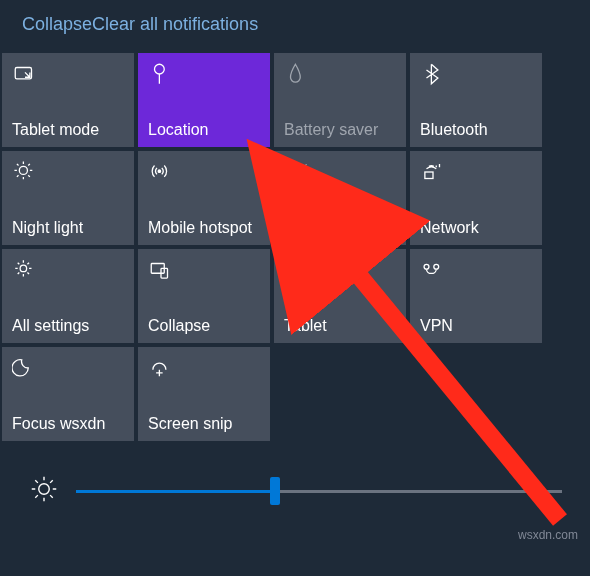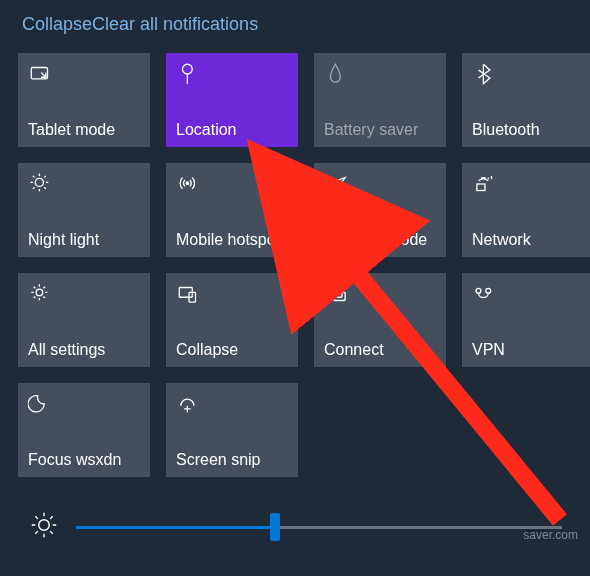--- a/index.html
+++ b/index.html
@@ -1,19 +1,19 @@
 <!DOCTYPE html>
 <html><head>
 <meta charset="utf-8">
 <style>
   html,body{margin:0;padding:0;width:590px;height:576px;background:#1e2a38;font-family:"Segoe UI",Arial,sans-serif;color:#fff;overflow:hidden;}
   body{position:relative;}
   .top{display:flex;justify-content:flex-start;align-items:center;padding:14px 20px 4px 22px;}
   .link{color:#7cb0e0;font-size:18px;cursor:pointer;}
-  .grid{display:grid;grid-template-columns:repeat(4,132px);grid-auto-rows:94px;gap:16px;padding:14px 18px 0 18px;}
+  .grid{display:grid;grid-template-columns:repeat(4,132px);grid-auto-rows:94px;gap:4px;padding:14px 18px 0 2px;}
   .tile{background:#454e5c;display:flex;flex-direction:column;justify-content:space-between;padding:8px 10px 8px 10px;cursor:pointer;position:relative;}
   .tile.active{background:#6d28d9;}
   .tile.disabled{color:#a0a6af;}
   .tile .label{font-size:16px;line-height:1.1;white-space:nowrap;overflow:hidden;}
   .tile .icon{height:26px;display:flex;align-items:center;}
   .tile .icon svg{width:26px;height:26px;stroke:#fff;fill:none;stroke-width:1.6;}
   .tile.disabled .icon svg{stroke:#a0a6af;}
   .slider-row{display:flex;align-items:center;gap:18px;padding:34px 28px 0 30px;}
   .slider-row .sun svg{width:28px;height:28px;stroke:#fff;fill:none;stroke-width:1.6;}
   .slider{flex:1;position:relative;height:28px;}
@@ -124,21 +124,21 @@
       </span>
     <span class="label">Collapse</span>
   </div>
   <div class="tile">
     <span class="icon">
         <svg viewBox="0 0 32 32">
           <rect x="4" y="8" width="18" height="12" rx="1"></rect>
           <rect x="12" y="14" width="14" height="10" rx="1"></rect>
         </svg>
       </span>
-    <span class="label">Connect</span>
+    <span class="label">Tablet</span>
   </div>
 
   <div class="tile">
     <span class="icon">
         <svg viewBox="0 0 32 32">
           <circle cx="8" cy="12" r="3"></circle>
           <circle cx="20" cy="12" r="3"></circle>
           <path d="M8 15 C8 22 20 22 20 15"></path>
         </svg>
       </span>
@@ -179,13 +179,13 @@
   <svg width="280" height="310">
     <defs>
         <marker id="ah" markerWidth="10" markerHeight="10" refX="2" refY="5" orient="auto">
           <polygon points="0,0 10,5 0,10" fill="#ff2a1a"></polygon>
         </marker>
       </defs>
     <line x1="250" y1="290" x2="28" y2="20" stroke="#ff2a1a" stroke-width="18" marker-end="url(#ah)"></line>
   </svg>
 </div>
 
-<div class="watermark">saver.com</div>
+<div class="watermark">wsxdn.com</div>
 
 </body></html>

